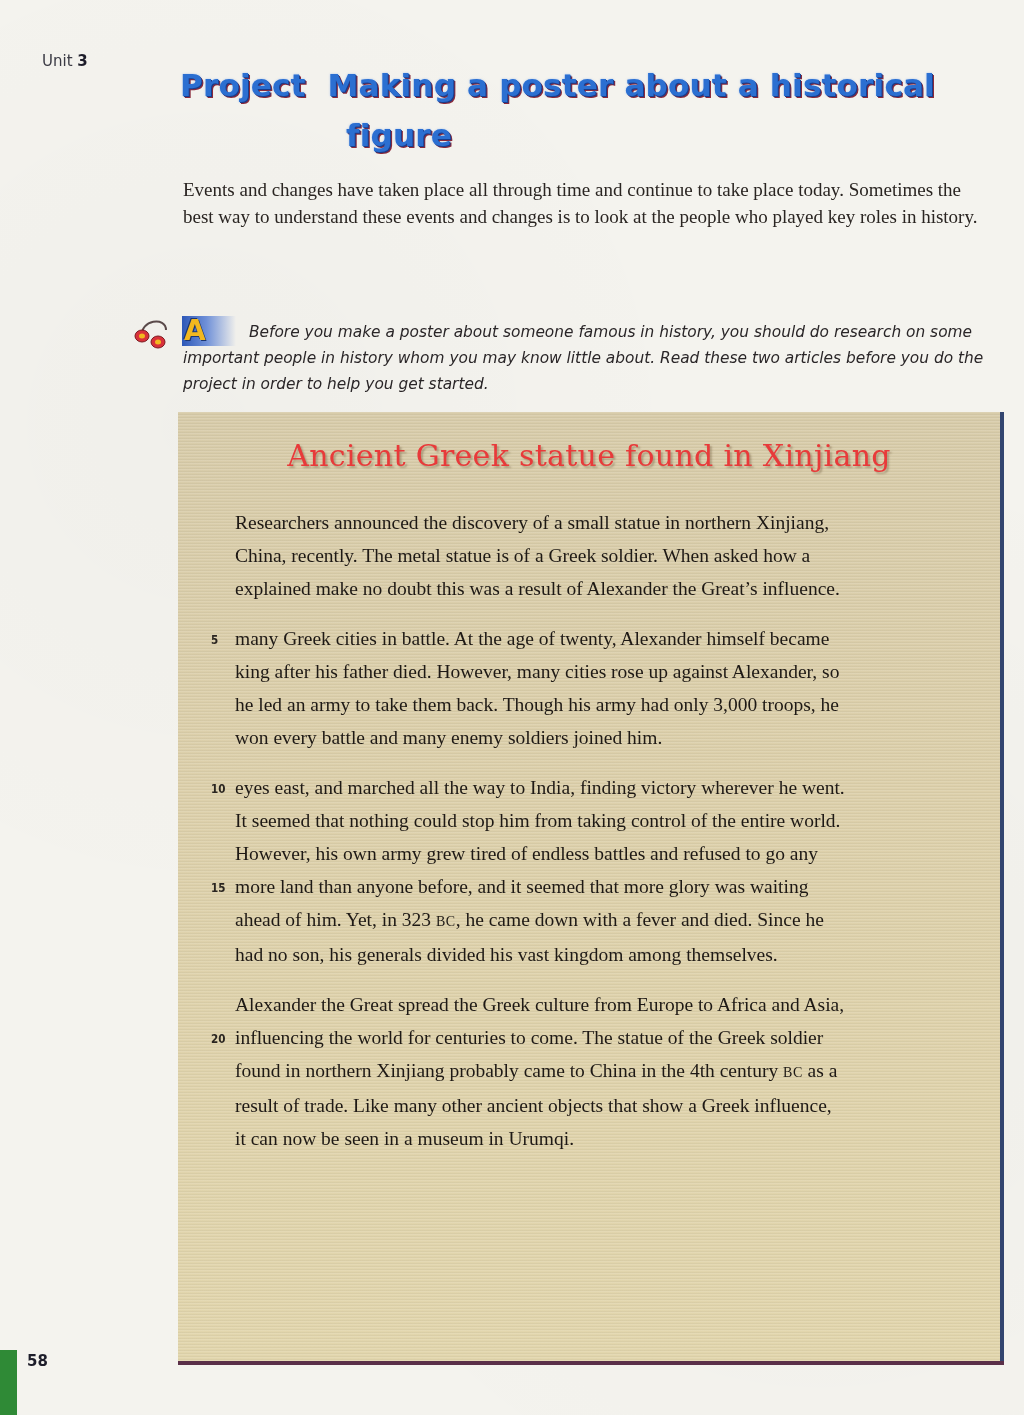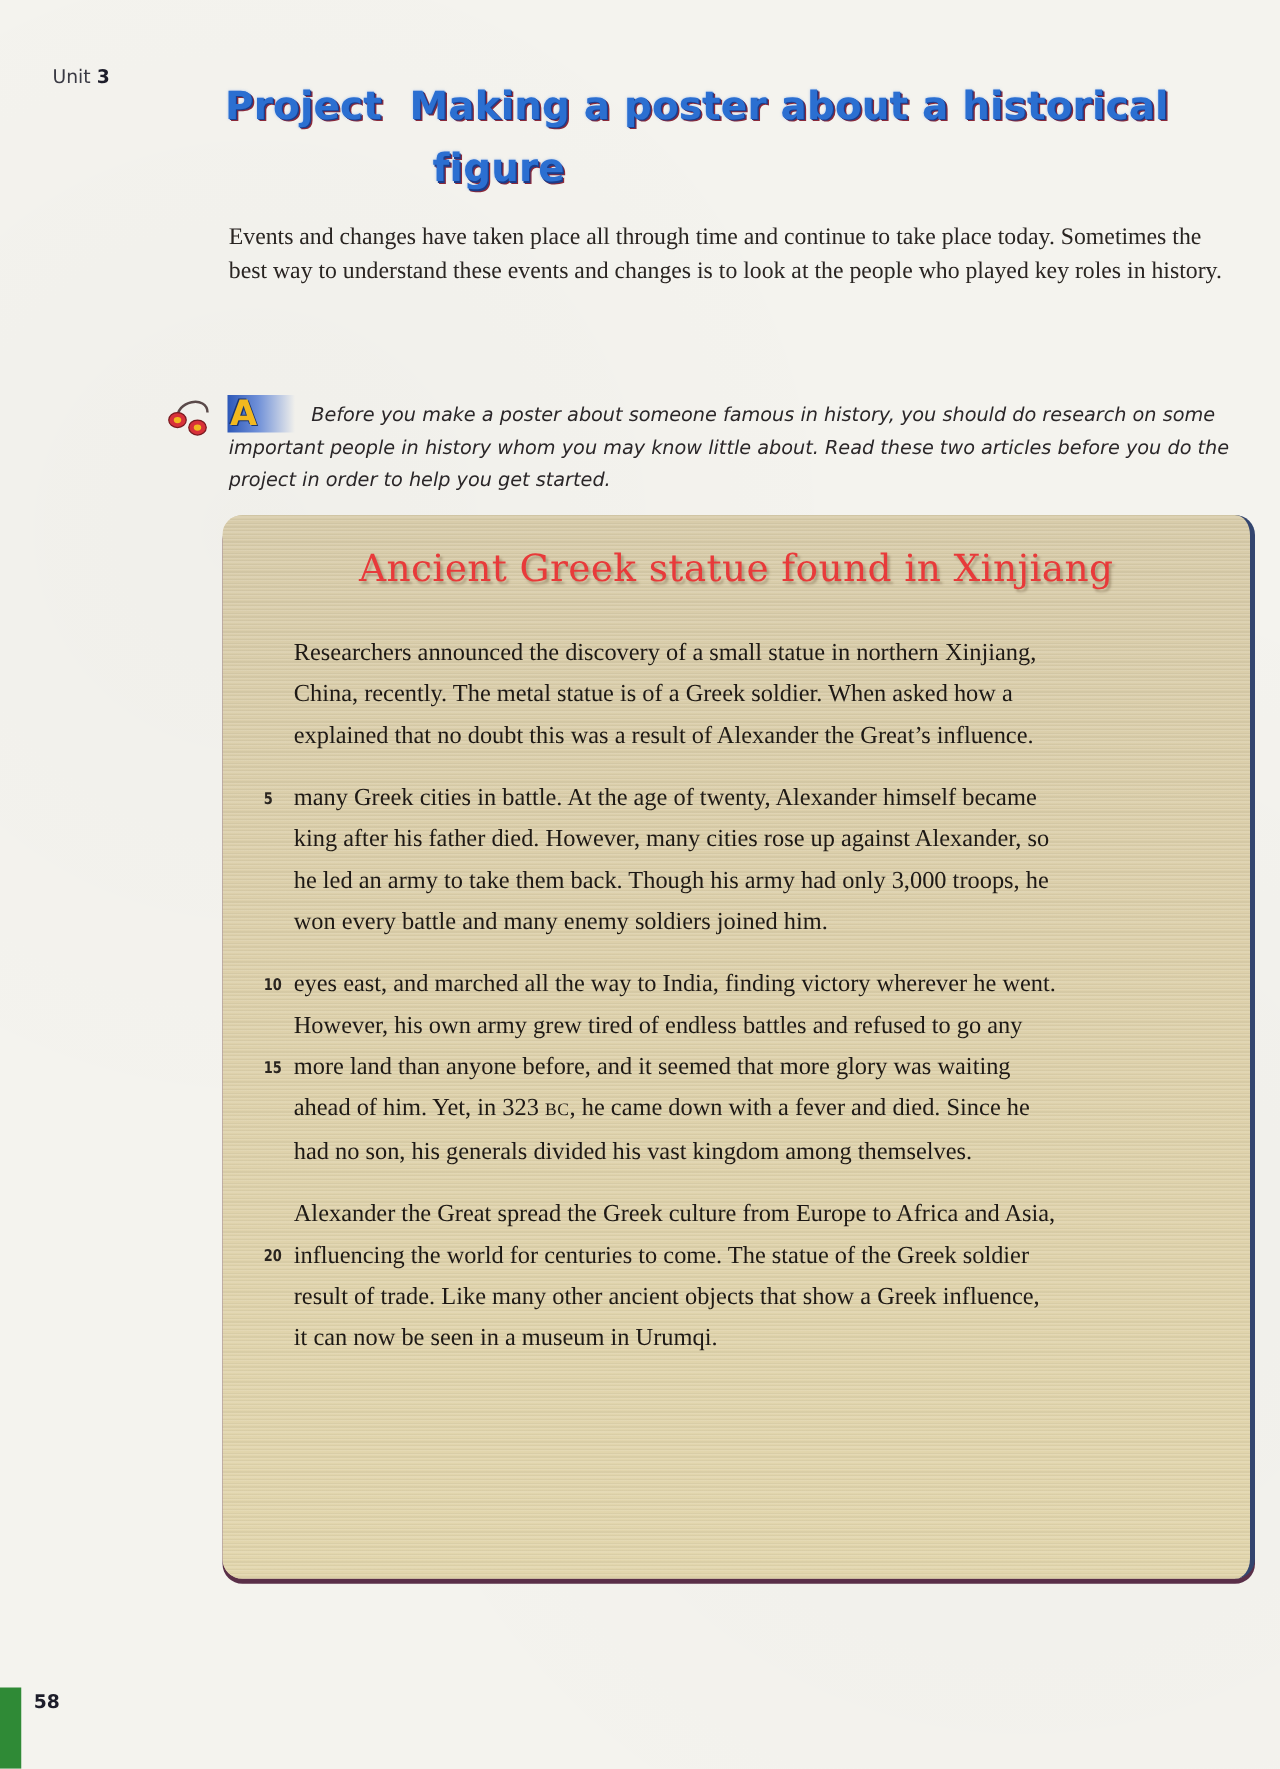--- a/index.html
+++ b/index.html
@@ -43,28 +43,27 @@
     font-family: "DejaVu Sans", sans-serif; font-weight: bold; font-size: 28px;
     color: #f2b81f; text-shadow: 1px 1px 0 #1b3570, -1px -1px 0 #1b3570;
   }
   .task-text {
     position: absolute; left: 53px; top: 7px; width: 830px;
     font-family: "DejaVu Sans", sans-serif; font-style: italic;
     font-size: 15.4px; line-height: 26px; color: #2a2628;
     text-indent: 66px;
   }
   .article {
-    position: absolute; left: 178px; top: 412px; width: 822px; height: 851px;
+    position: absolute; left: 178px; top: 412px; width: 822px; height: 949px;
     background-color: #dccfae;
     background-image:
       repeating-linear-gradient(0deg, rgba(255,255,255,0.10) 0 1px, rgba(0,0,0,0.035) 1px 2px, transparent 2px 3px),
       linear-gradient(180deg, #d8ccaa 0%, #ddd0ab 40%, #e2d6ad 100%);
     border-right: 4px solid #33456f;
     box-shadow: 0 4px 0 #5a2f48;
-    border-radius: 16px;
   }
   .article-title {
     position: absolute; left: 0; width: 100%; top: 26px; text-align: center;
     font-family: "DejaVu Serif", serif; font-size: 30px; color: #e83a3a;
     text-shadow: 2px 2px 2px rgba(120,100,70,0.45);
     letter-spacing: 0.3px;
   }
   .article-body {
     position: absolute; left: 57px; top: 94px; width: 750px;
     font-size: 19.5px; line-height: 33px; color: #1e1915;
@@ -114,41 +113,43 @@
   </div>
   <div class="task-text">Before you make a poster about someone famous in history, you should do research on some important people in history whom you may know little about. Read these two articles before you do the project in order to help you get started.</div>
 </div>
 
 <div class="article">
   <div class="article-title">Ancient Greek statue found in Xinjiang</div>
   <div class="article-body" id="article-body">
       <p>
         <span class="line"><span>Researchers announced the discovery of a small statue in northern Xinjiang,</span></span>
         <span class="line"><span>China, recently. The metal statue is of a Greek soldier. When asked how a</span></span>
-        <span class="line"><span>explained that no doubt this was a result of Alexander the Great’s influence.</span></span>
+        <span class="line"><span>explained make no doubt this was a result of Alexander the Great’s influence.</span></span>
       </p>
       <p>
         <span class="line"><span class="lnum">5</span></span>
         <span class="line"><span>many Greek cities in battle. At the age of twenty, Alexander himself became</span></span>
         <span class="line"><span>king after his father died. However, many cities rose up against Alexander, so</span></span>
         <span class="line"><span>he led an army to take them back. Though his army had only 3,000 troops, he</span></span>
         <span class="line"><span>won every battle and many enemy soldiers joined him.</span></span>
       </p>
       <p>
         <span class="line"><span class="lnum">10</span></span>
         <span class="line"><span>eyes east, and marched all the way to India, finding victory wherever he went.</span></span>
+        <span class="line"><span>It seemed that nothing could stop him from taking control of the entire world.</span></span>
         <span class="line"><span>However, his own army grew tired of endless battles and refused to go any</span></span>
         <span class="line"><span class="lnum">15</span></span>
         <span class="line"><span>more land than anyone before, and it seemed that more glory was waiting</span></span>
         <span class="line"><span>ahead of him. Yet, in 323 <span class="sc">BC</span>, he came down with a fever and died. Since he</span></span>
         <span class="line"><span>had no son, his generals divided his vast kingdom among themselves.</span></span>
       </p>
       <p>
         <span class="line"><span>Alexander the Great spread the Greek culture from Europe to Africa and Asia,</span></span>
         <span class="line"><span class="lnum">20</span><span>influencing the world for centuries to come. The statue of the Greek soldier</span></span>
+        <span class="line"><span>found in northern Xinjiang probably came to China in the 4th century <span class="sc">BC</span> as a</span></span>
         <span class="line"><span>result of trade. Like many other ancient objects that show a Greek influence,</span></span>
         <span class="line"><span>it can now be seen in a museum in Urumqi.</span></span>
       </p>
     </div>
 </div>
 
 <div class="green-tab"></div>
 <div class="page-num">58</div>
 
 </body></html>

